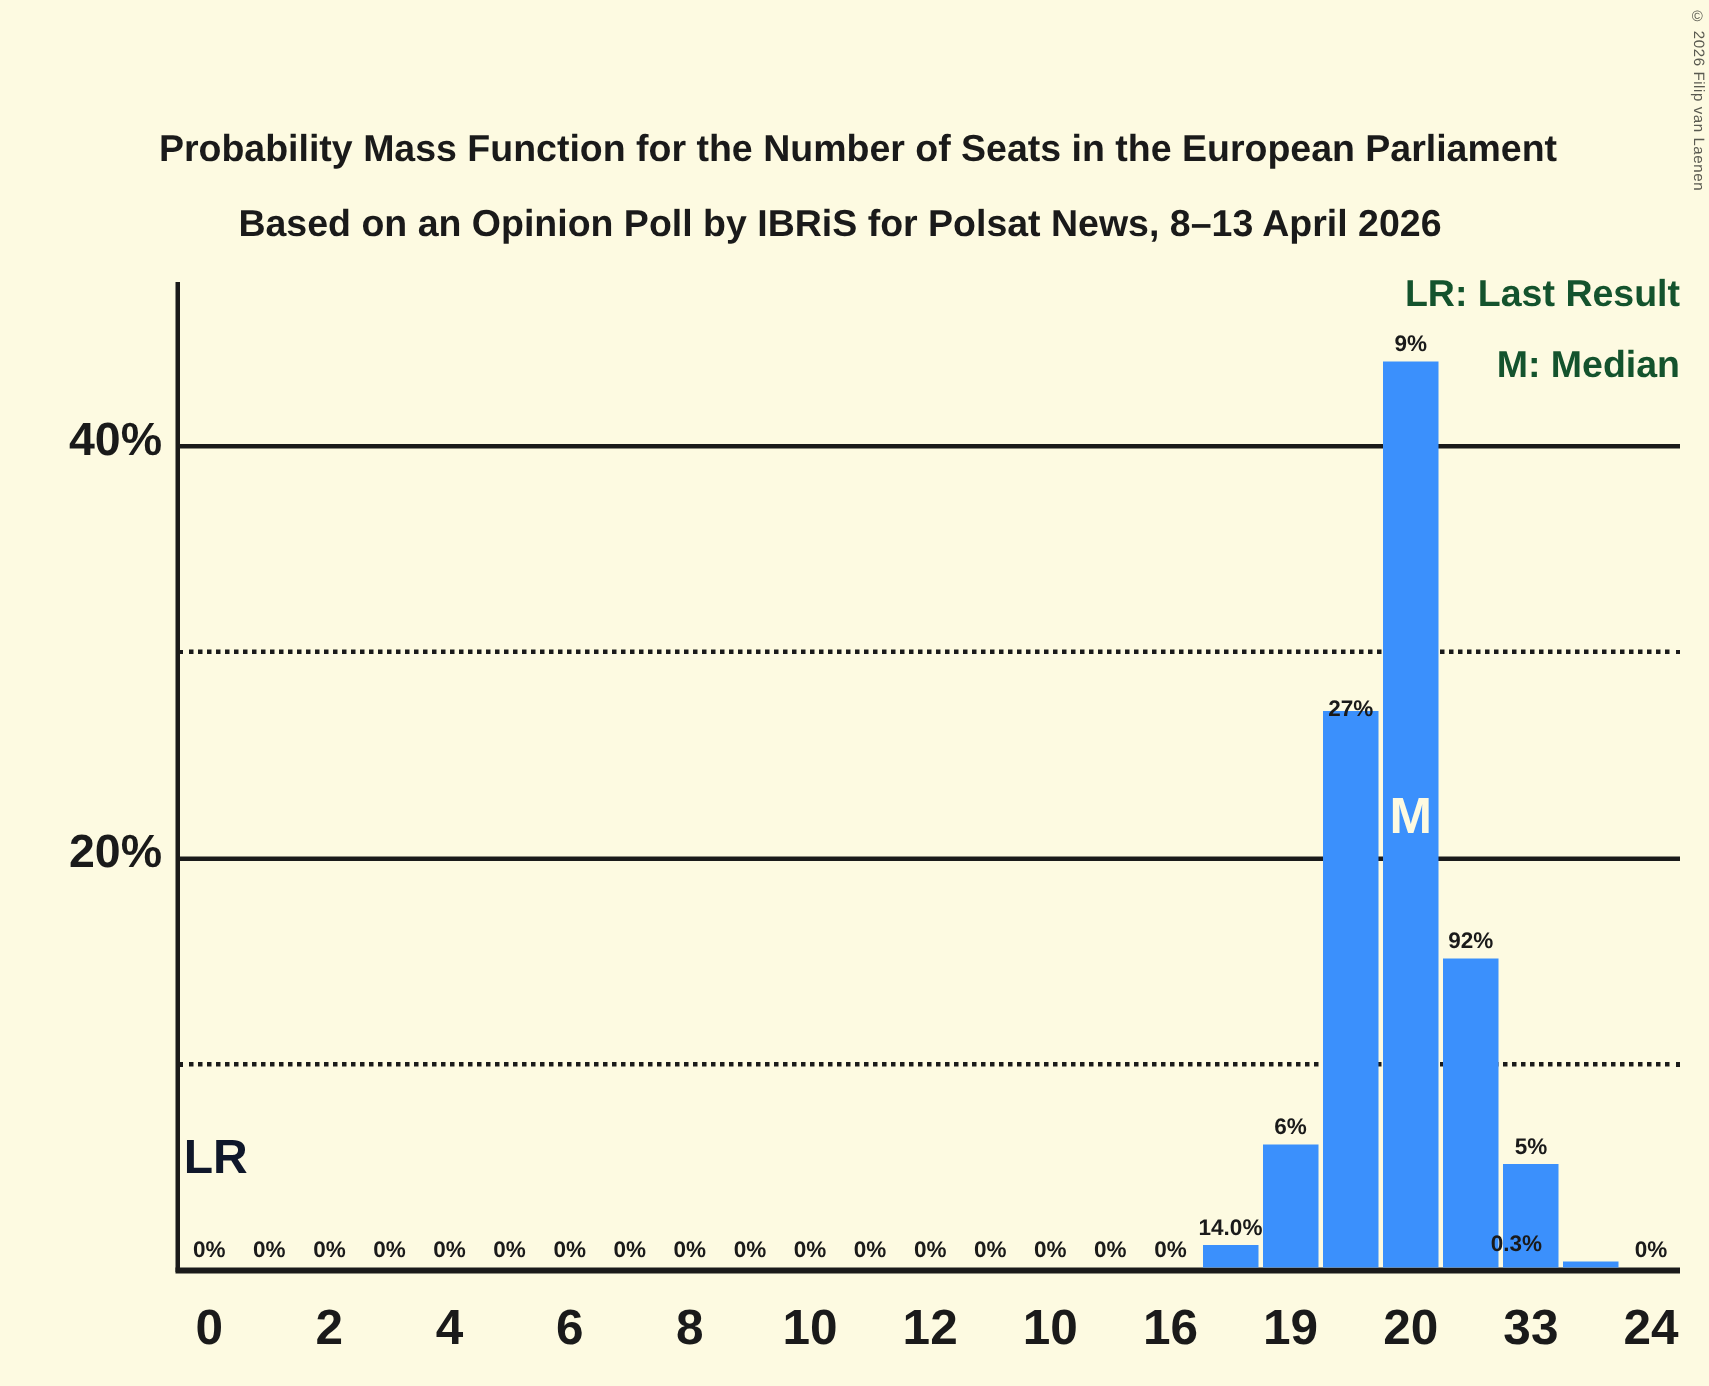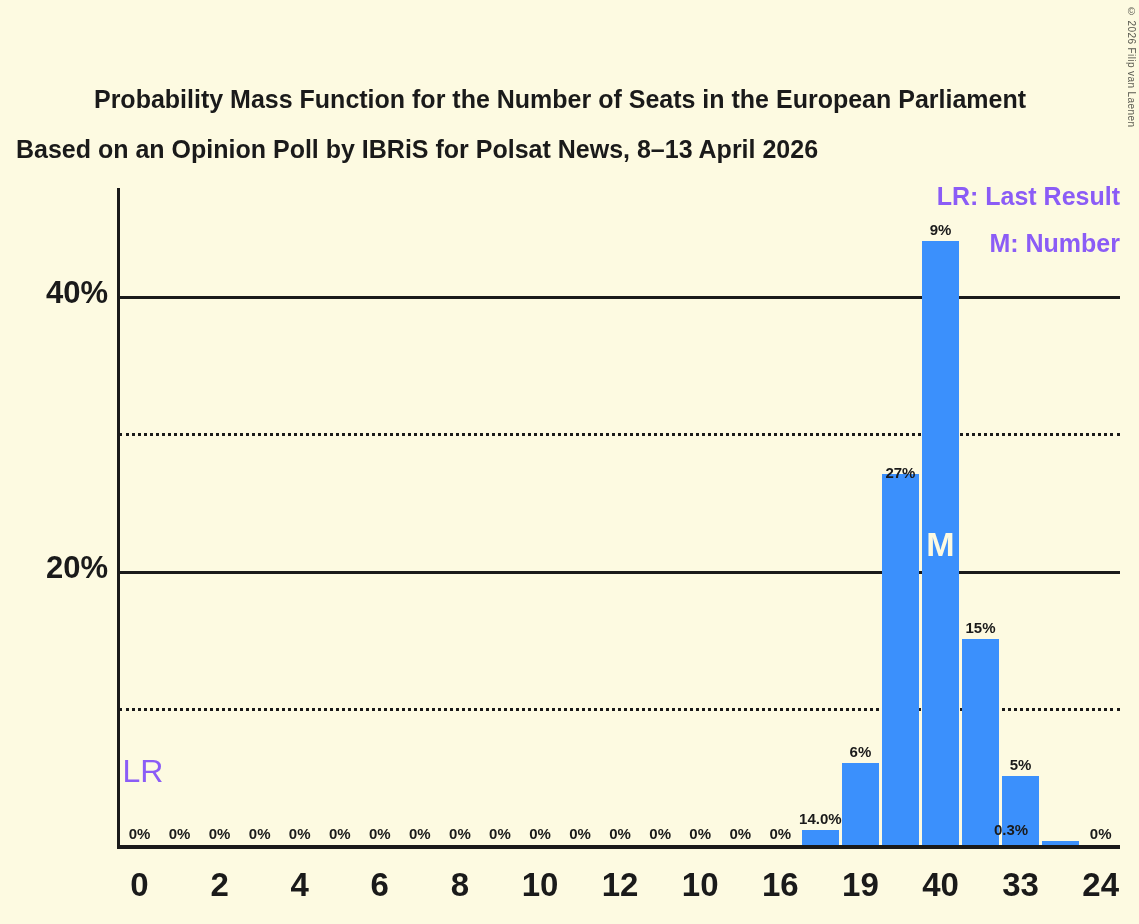--- a/index.html
+++ b/index.html
@@ -30,35 +30,35 @@
     width: 1120px;
     text-align: center;
     font-size: 40px;
     font-weight: bold;
     letter-spacing: -0.2px;
     line-height: 1.05;
     white-space: nowrap;
   }
   #chart-subtitle {
     position: absolute;
-    left: 0;
+    left: 12px;
     top: 86px;
     width: 1120px;
     text-align: center;
     font-size: 25px;
     font-weight: bold;
     line-height: 1.05;
     white-space: nowrap;
   }
   #chart-source {
     position: absolute;
-    left: 16px;
+    left: 0;
     top: 136px;
     width: 1120px;
-    text-align: left;
+    text-align: center;
     font-size: 25px;
     font-weight: bold;
     line-height: 1.05;
     white-space: nowrap;
   }
 
   
   #copyright {
     position: absolute;
     right: 2px;
@@ -132,22 +132,22 @@
     color: #1a1a1a;
   }
   .bar-zero {
     font-size: 15px;
   }
 
   
   #lr-marker {
     position: absolute;
     font-size: 32px;
-    font-weight: normal;
-    color: #8b5cf6;
+    font-weight: bold;
+    color: #0f172a;
     white-space: nowrap;
   }
   #median-marker {
     position: absolute;
     font-size: 34px;
     font-weight: bold;
     color: #fdfae1;
     white-space: nowrap;
     text-align: center;
   }
@@ -168,37 +168,37 @@
     position: absolute;
     right: 19px;
     top: 184px;
     text-align: right;
   }
   .legend-entry {
     font-size: 25px;
     font-weight: bold;
     white-space: nowrap;
     line-height: 1.0;
-    color: #8b5cf6;
+    color: #14532d;
   }
   #legend-lr { margin-bottom: 22px; }
 </style>
 </head>
 <body>
 
 <div id="chart-root">
 
   <div id="chart-subtitle">Probability Mass Function for the Number of Seats in the European Parliament</div>
   <div id="chart-source">Based on an Opinion Poll by IBRiS for Polsat News, 8–13 April 2026</div>
 
   <div id="copyright">© 2026 Filip van Laenen</div>
 
   <div id="legend">
     <div class="legend-entry" id="legend-lr">LR: Last Result</div>
-    <div class="legend-entry" id="legend-m">M: Number</div>
+    <div class="legend-entry" id="legend-m">M: Median</div>
   </div>
 
   <div id="y-axis-line"></div>
   <div id="x-axis-line"></div>
 
   <div id="plot-area">
     <div id="gridlines-layer">
         <div class="gridline dotted" style="top: 519.75px;"></div>
         <div class="gridline solid" style="top: 382.5px;"></div>
         <div class="gridline dotted" style="top: 245.25px;"></div>
@@ -228,21 +228,21 @@
         <div class="bar-value bar-zero" style="width: 60px; left: 431.05px; top: 637px;">0%</div>
         <div class="bar-value bar-zero" style="width: 60px; left: 471.1px; top: 637px;">0%</div>
         <div class="bar-value bar-zero" style="width: 60px; left: 511.15px; top: 637px;">0%</div>
         <div class="bar-value bar-zero" style="width: 60px; left: 551.2px; top: 637px;">0%</div>
         <div class="bar-value bar-zero" style="width: 60px; left: 591.25px; top: 637px;">0%</div>
         <div class="bar-value bar-zero" style="width: 60px; left: 631.3px; top: 637px;">0%</div>
         <div class="bar-value" style="width: 60px; left: 671.35px; top: 621.903px;">14.0%</div>
         <div class="bar-value" style="width: 60px; left: 711.4px; top: 554.65px;">6%</div>
         <div class="bar-value" style="width: 60px; left: 751.45px; top: 276px;">27%</div>
         <div class="bar-value" style="width: 60px; left: 791.5px; top: 33.1px;">9%</div>
-        <div class="bar-value" style="width: 60px; left: 831.55px; top: 431.125px;">15%</div>
+        <div class="bar-value" style="width: 60px; left: 831.55px; top: 431.125px;">92%</div>
         <div class="bar-value" style="width: 60px; left: 871.6px; top: 568.375px;">5%</div>
         <div class="bar-value" style="width: 60px; left: 862px; top: 632.883px;">0.3%</div>
         <div class="bar-value bar-zero" style="width: 60px; left: 951.7px; top: 637px;">0%</div>
       </div>
   </div>
 
   <div id="y-labels-layer">
       <div class="y-tick-label-pos" style="top: 549.5px;">20%</div>
       <div class="y-tick-label-pos" style="top: 275px;">40%</div>
     </div>
@@ -250,21 +250,21 @@
       <div class="x-tick-label" style="left: 99.5px;">0</div>
       <div class="x-tick-label" style="left: 179.6px;">2</div>
       <div class="x-tick-label" style="left: 259.7px;">4</div>
       <div class="x-tick-label" style="left: 339.8px;">6</div>
       <div class="x-tick-label" style="left: 419.9px;">8</div>
       <div class="x-tick-label" style="left: 500px;">10</div>
       <div class="x-tick-label" style="left: 580.1px;">12</div>
       <div class="x-tick-label" style="left: 660.2px;">10</div>
       <div class="x-tick-label" style="left: 740.3px;">16</div>
       <div class="x-tick-label" style="left: 820.4px;">19</div>
-      <div class="x-tick-label" style="left: 900.5px;">40</div>
+      <div class="x-tick-label" style="left: 900.5px;">20</div>
       <div class="x-tick-label" style="left: 980.6px;">33</div>
       <div class="x-tick-label" style="left: 1060.7px;">24</div>
     </div>
 
   <div id="lr-marker" style="left: 122.5px; top: 753px;">LR</div>
   <div id="median-marker" style="left: 910.5px; width: 60px; top: 525px;">M</div>
 
 </div>
 
 </body></html>

